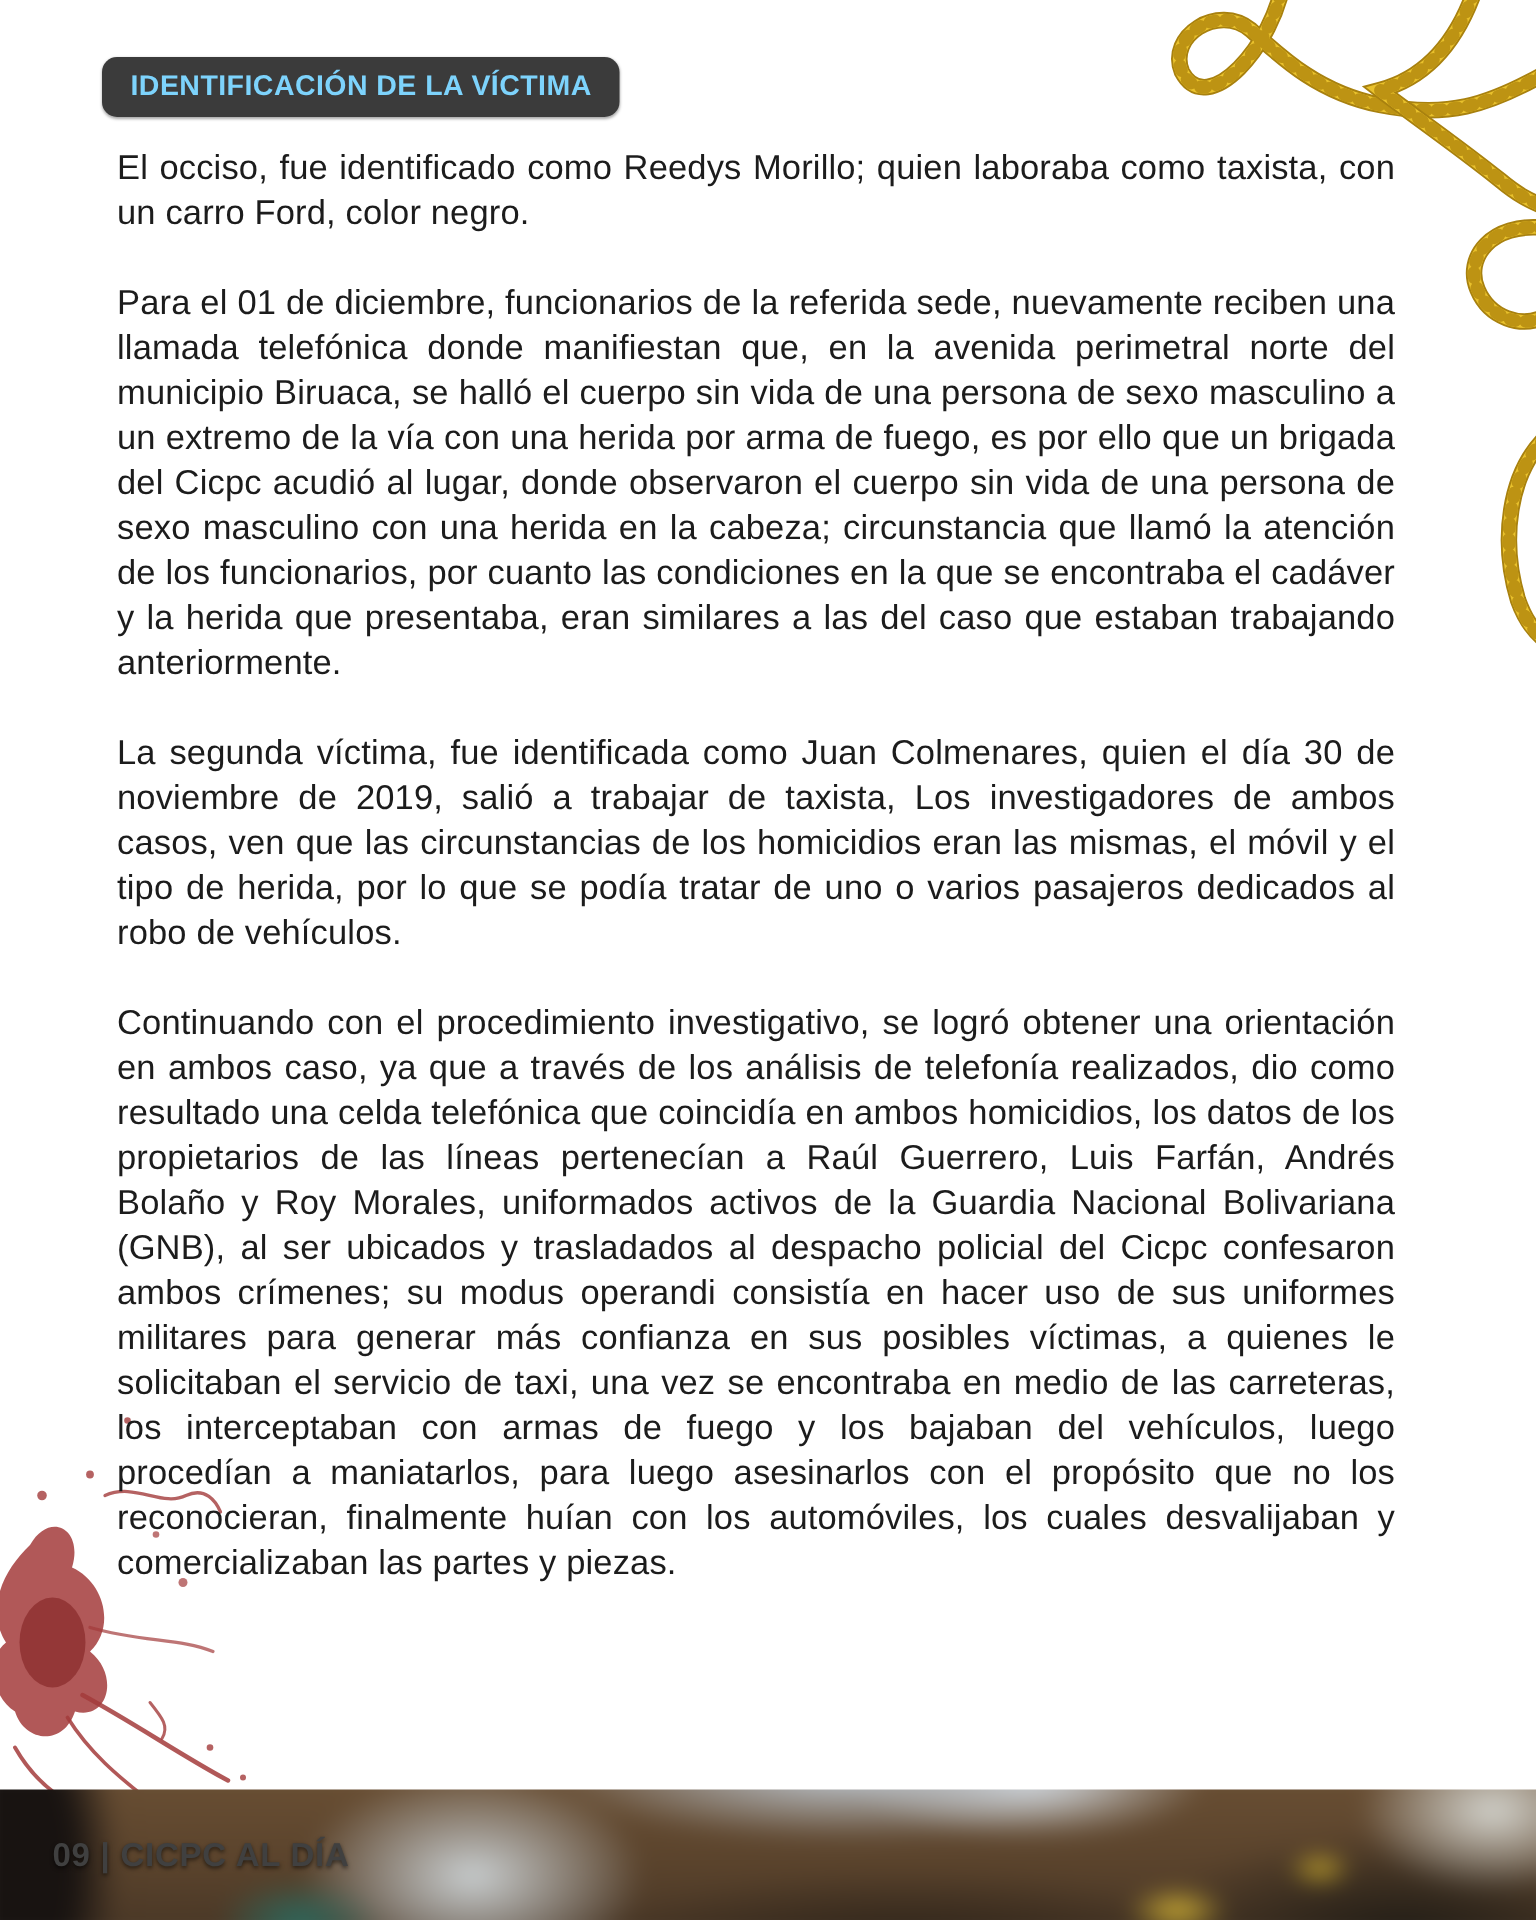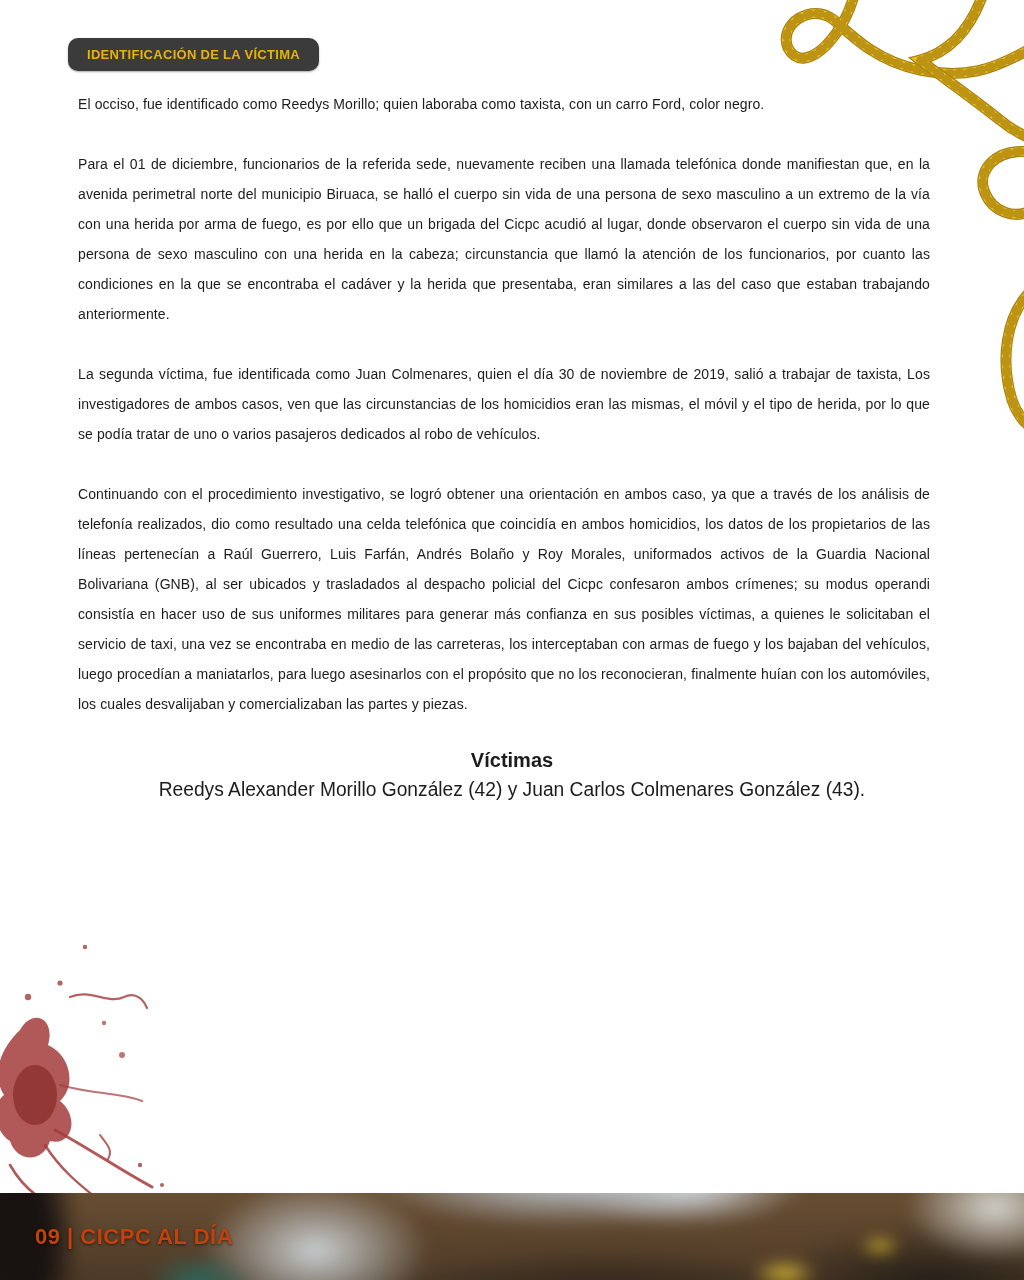--- a/index.html
+++ b/index.html
@@ -13,31 +13,31 @@
     color:#1c1c1c;
   }
   .content{
     position:relative;
     z-index:2;
     padding:38px 78px 0 78px;
   }
   .badge{
     display:inline-block;
     background:#3b3b3b;
-    color:#eab308;
+    color:#7dd3fc;
     font-weight:bold;
-    font-size:13px;
+    font-size:19px;
     letter-spacing:.3px;
     padding:9px 19px 9px 19px;
     border-radius:10px;
     box-shadow:0 1px 2px rgba(0,0,0,.35);
     margin:0 0 18px -10px;
   }
   .body-text{
-    font-size:14px;
+    font-size:23px;
     line-height:30px;
     text-align:justify;
     margin:0 16px 30px 0;
     letter-spacing:.1px;
   }
   .sec-gap{margin-top:10px;}
   .victims{
     text-align:center;
     margin-top:4px;
   }
@@ -78,21 +78,21 @@
       radial-gradient(ellipse 34px 16px at 800px 82%, #d3b334 0%, rgba(211,179,52,0) 100%),
       radial-gradient(ellipse 22px 12px at 895px 58%, #c5a62c 0%, rgba(197,166,44,0) 100%),
       radial-gradient(ellipse 170px 70px at 950px 95%, #221d16 0%, rgba(34,29,22,0) 100%),
       radial-gradient(ellipse 220px 55px at 620px 105%, #2c2218 0%, rgba(44,34,24,0) 100%),
       linear-gradient(180deg,#6b5034 0%,#5a432c 55%,#463525 100%);
   }
   .footer-label{
     position:absolute;
     left:35px;top:50%;
     transform:translateY(-50%);
-    color:#c2410c;
+    color:#404040;
     font-weight:bold;
     font-size:22px;
     letter-spacing:.5px;
     text-shadow:0 1px 3px rgba(0,0,0,.6);
     white-space:nowrap;
   }
   
   .rope-svg{position:absolute;top:0;right:0;z-index:1;}
   .blood-svg{position:absolute;left:0;top:935px;z-index:1;}
 </style>
@@ -155,24 +155,20 @@
 
     <section class="sec-gap">
       <p class="body-text">Para el 01 de diciembre, funcionarios de la referida sede, nuevamente reciben una llamada telefónica donde manifiestan que, en la avenida perimetral norte del municipio Biruaca, se halló el cuerpo sin vida de una persona de sexo masculino a un extremo de la vía con una herida por arma de fuego, es por ello que un brigada del Cicpc acudió al lugar, donde observaron el cuerpo sin vida de una persona de sexo masculino con una herida en la cabeza; circunstancia que llamó la atención de los funcionarios, por cuanto las condiciones en la que se encontraba el cadáver y la herida que presentaba, eran similares a las del caso que estaban trabajando anteriormente.</p>
       <p class="body-text">La segunda víctima, fue identificada como Juan Colmenares, quien el día 30 de noviembre de 2019, salió a trabajar de taxista, Los investigadores de ambos casos, ven que las circunstancias de los homicidios eran las mismas, el móvil y el tipo de herida, por lo que se podía tratar de uno o varios pasajeros dedicados al robo de vehículos.</p>
     </section>
 
     <section>
       <p class="body-text">Continuando con el procedimiento investigativo, se logró obtener una orientación en ambos caso, ya que a través de los análisis de telefonía realizados, dio como resultado una celda telefónica que coincidía en ambos homicidios, los datos de los propietarios de las líneas pertenecían a Raúl Guerrero, Luis Farfán, Andrés Bolaño y Roy Morales, uniformados activos de la Guardia Nacional Bolivariana (GNB), al ser ubicados y trasladados al despacho policial del Cicpc confesaron ambos crímenes; su modus operandi consistía en hacer uso de sus uniformes militares para generar más confianza en sus posibles víctimas, a quienes le solicitaban el servicio de taxi, una vez se encontraba en medio de las carreteras, los interceptaban con armas de fuego y los bajaban del vehículos, luego procedían a maniatarlos, para luego asesinarlos con el propósito que no los reconocieran, finalmente huían con los automóviles, los cuales desvalijaban y comercializaban las partes y piezas.</p>
     </section>
 
-    <div class="victims">
-      <p class="victims-title">Víctimas</p>
-      <p class="victims-names">Reedys Alexander Morillo González (42) y Juan Carlos Colmenares González (43).</p>
-    </div>
 
   </div>
 
   <div class="footer">
     <div class="footer-photo"></div>
     <div class="footer-label">09 | CICPC AL DÍA</div>
   </div>
 
 </div>
 

